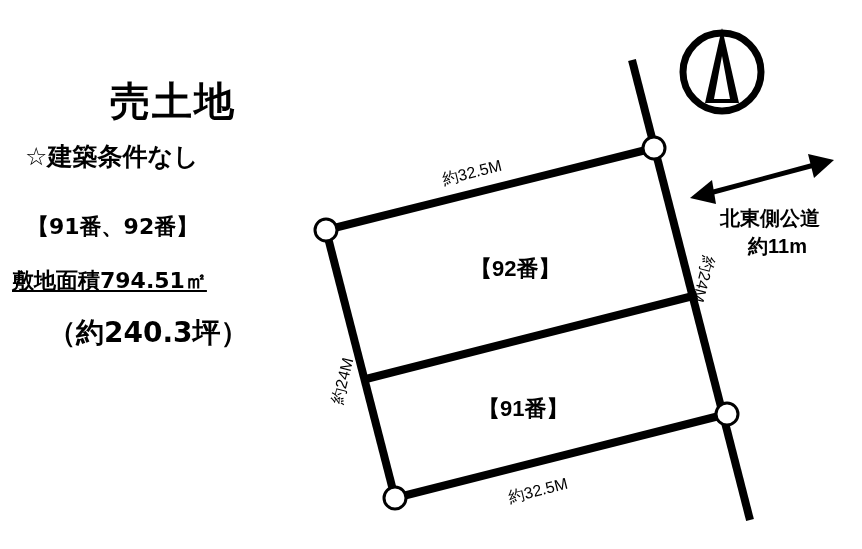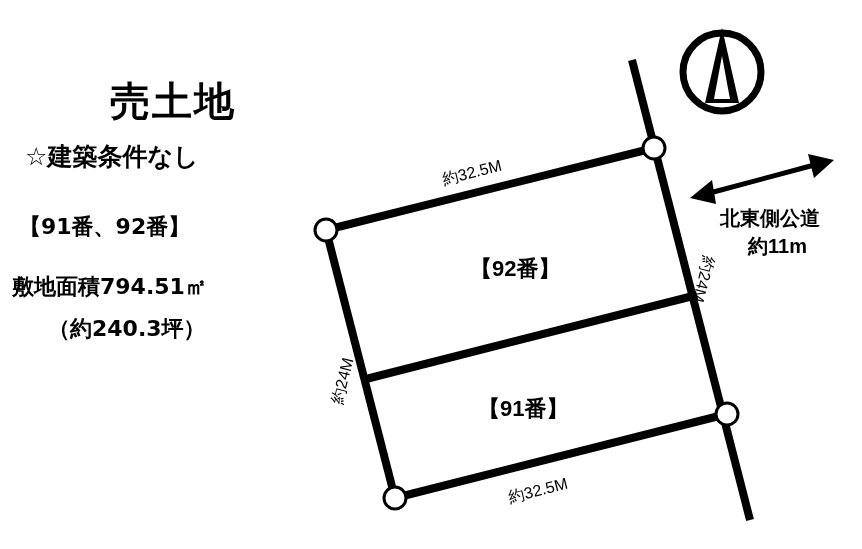--- a/index.html
+++ b/index.html
@@ -1,22 +1,22 @@
 <!DOCTYPE html>
 <html><head>
 <meta charset="utf-8">
 <style>
   html,body{margin:0;padding:0;background:#fff;}
   body{width:862px;height:549px;position:relative;overflow:hidden;font-family:"DejaVu Sans","Liberation Sans",sans-serif;color:#000;}
   .txt{position:absolute;white-space:nowrap;font-weight:bold;}
   #title{left:74px;top:74px;font-size:40px;letter-spacing:2px;margin-left:36px;}
   #cond{left:25px;top:140px;font-size:25px;}
-  #lots{left:19px;top:212px;font-size:22px;}
-  #area{left:12px;top:272px;font-size:22px;}
-  #tsubo{left:48px;top:314px;font-size:22px;}
+  #lots{left:27px;top:212px;font-size:22px;}
+  #area{left:12px;top:266px;font-size:22px;text-decoration:underline;}
+  #tsubo{left:48px;top:314px;font-size:28px;}
   svg{position:absolute;left:0;top:0;}
   .lbl{font-family:"Liberation Sans","DejaVu Sans",sans-serif;}
 </style>
 </head>
 <body>
 
 <div class="txt" id="title">売土地</div>
 <div class="txt" id="cond">☆建築条件なし</div>
 <div class="txt" id="lots">【91番、92番】</div>
 <div class="txt" id="area">敷地面積794.51㎡</div>

